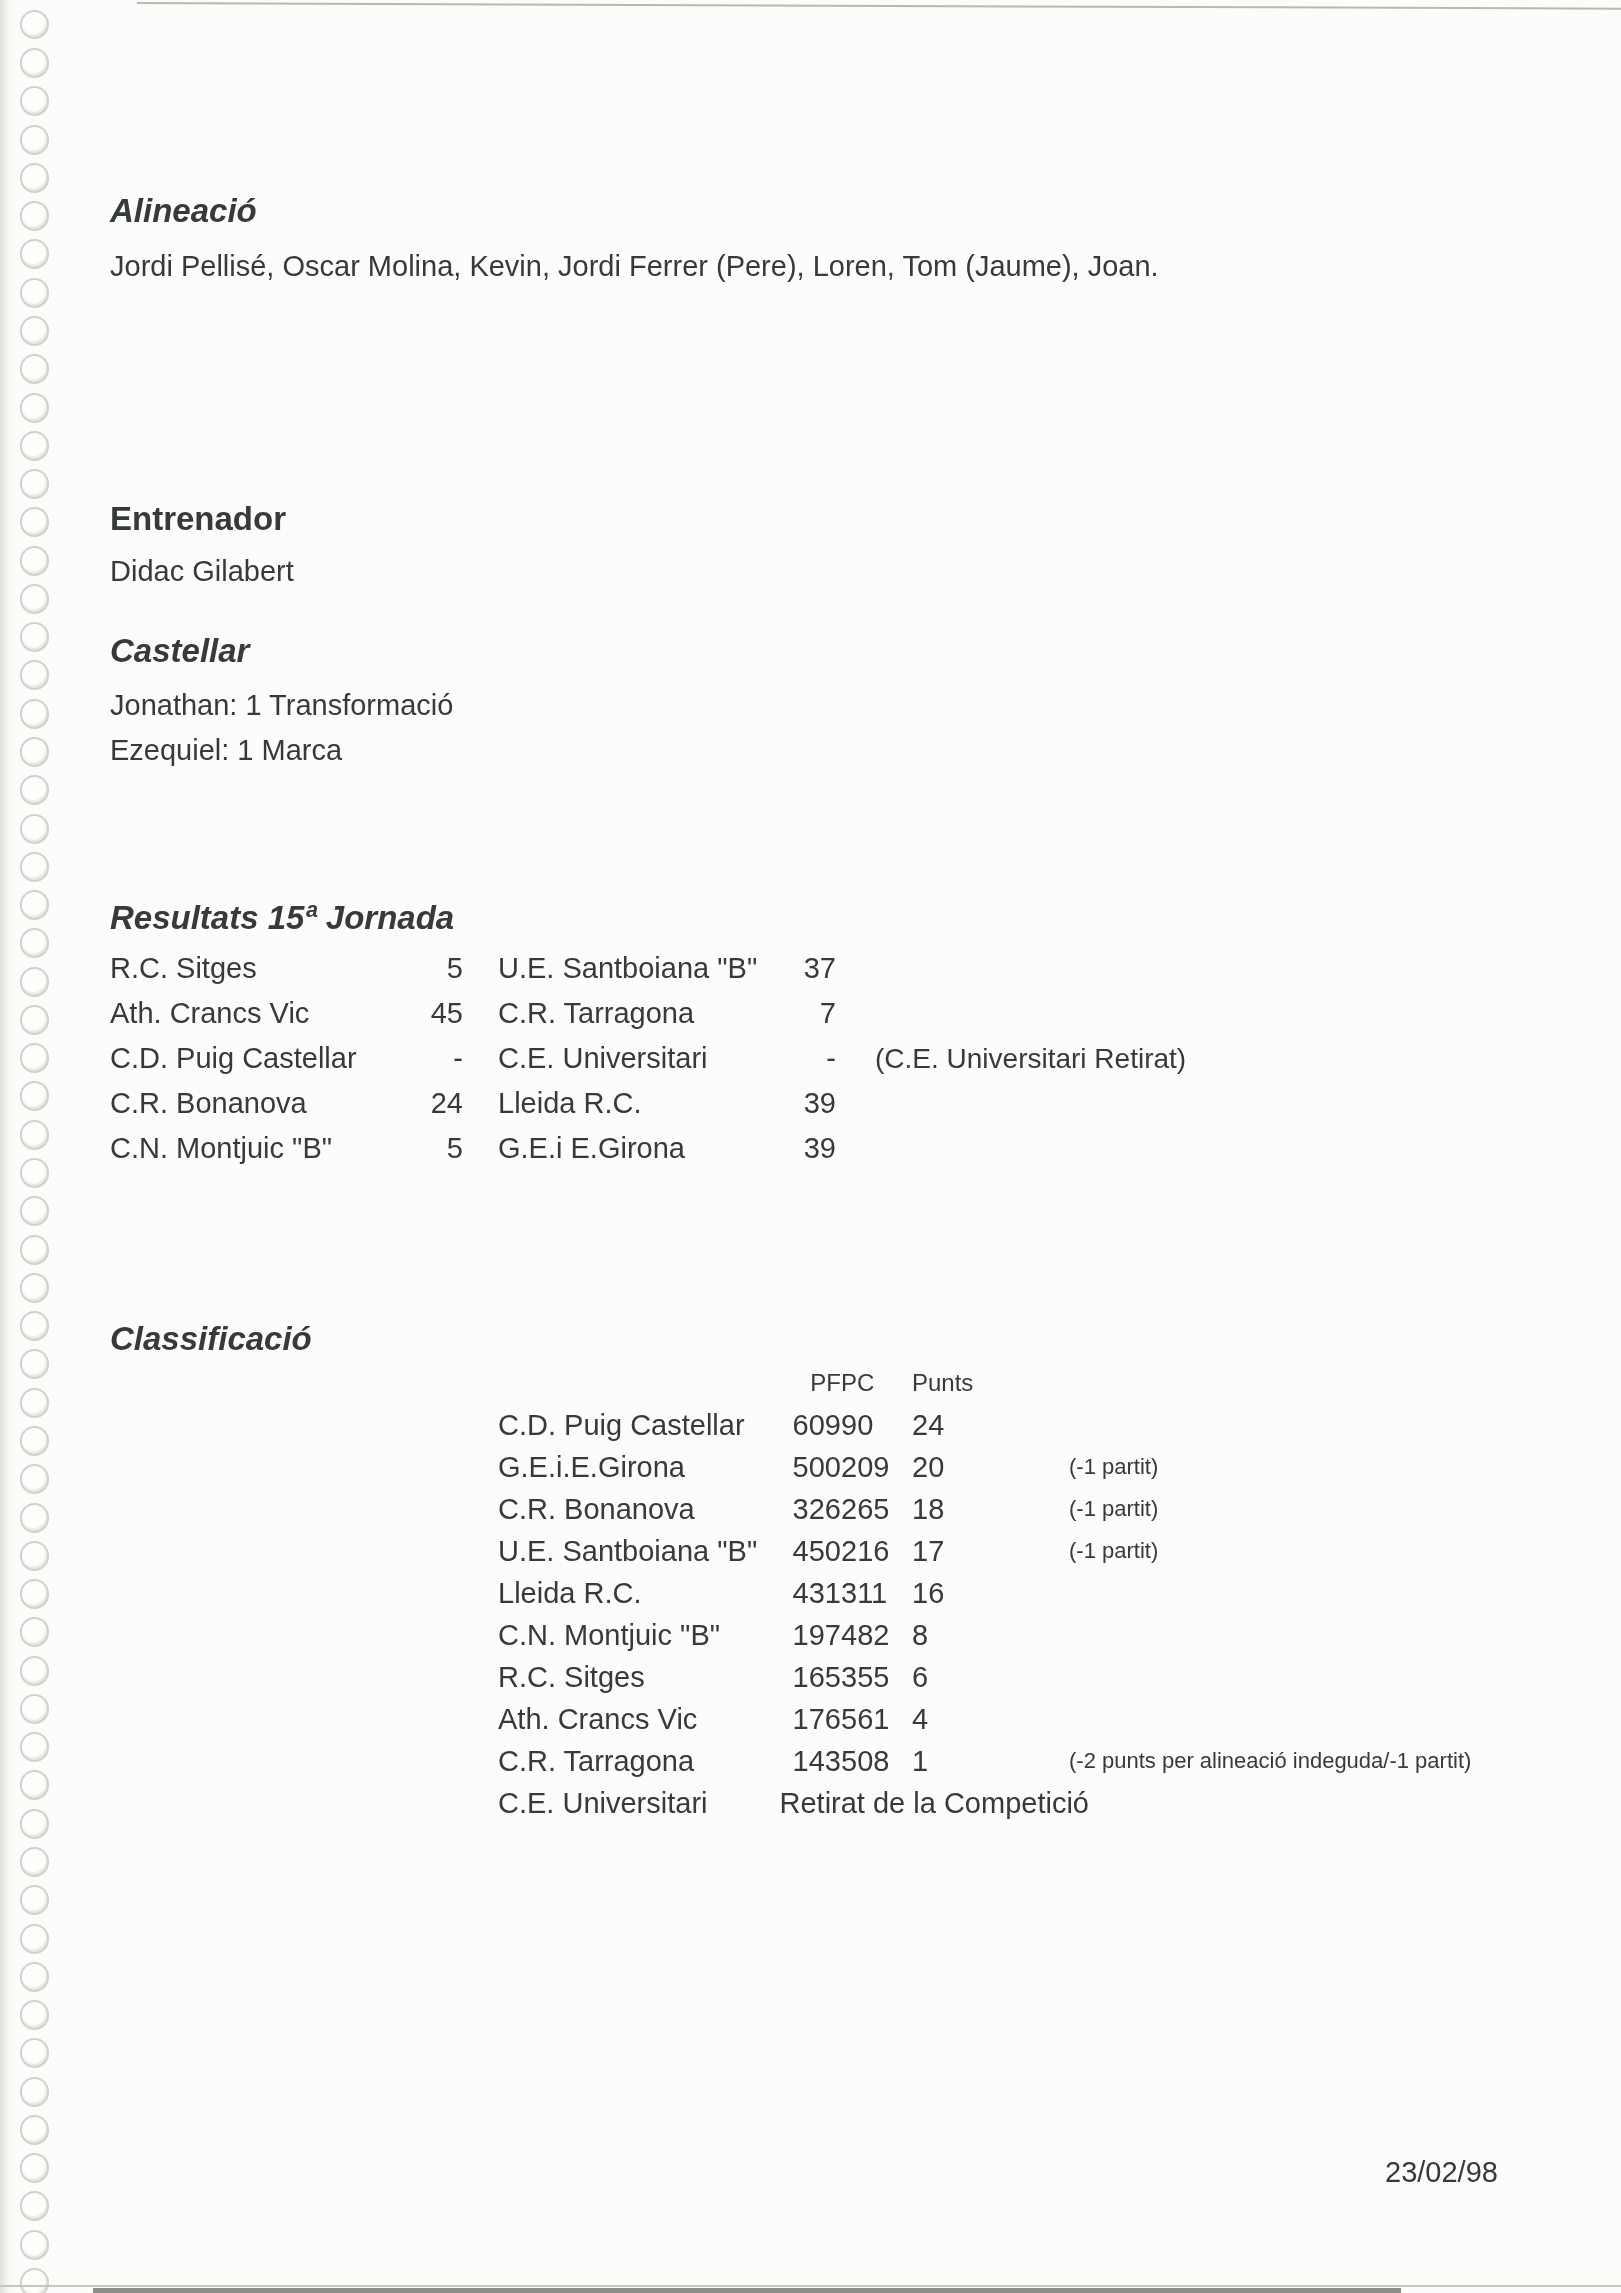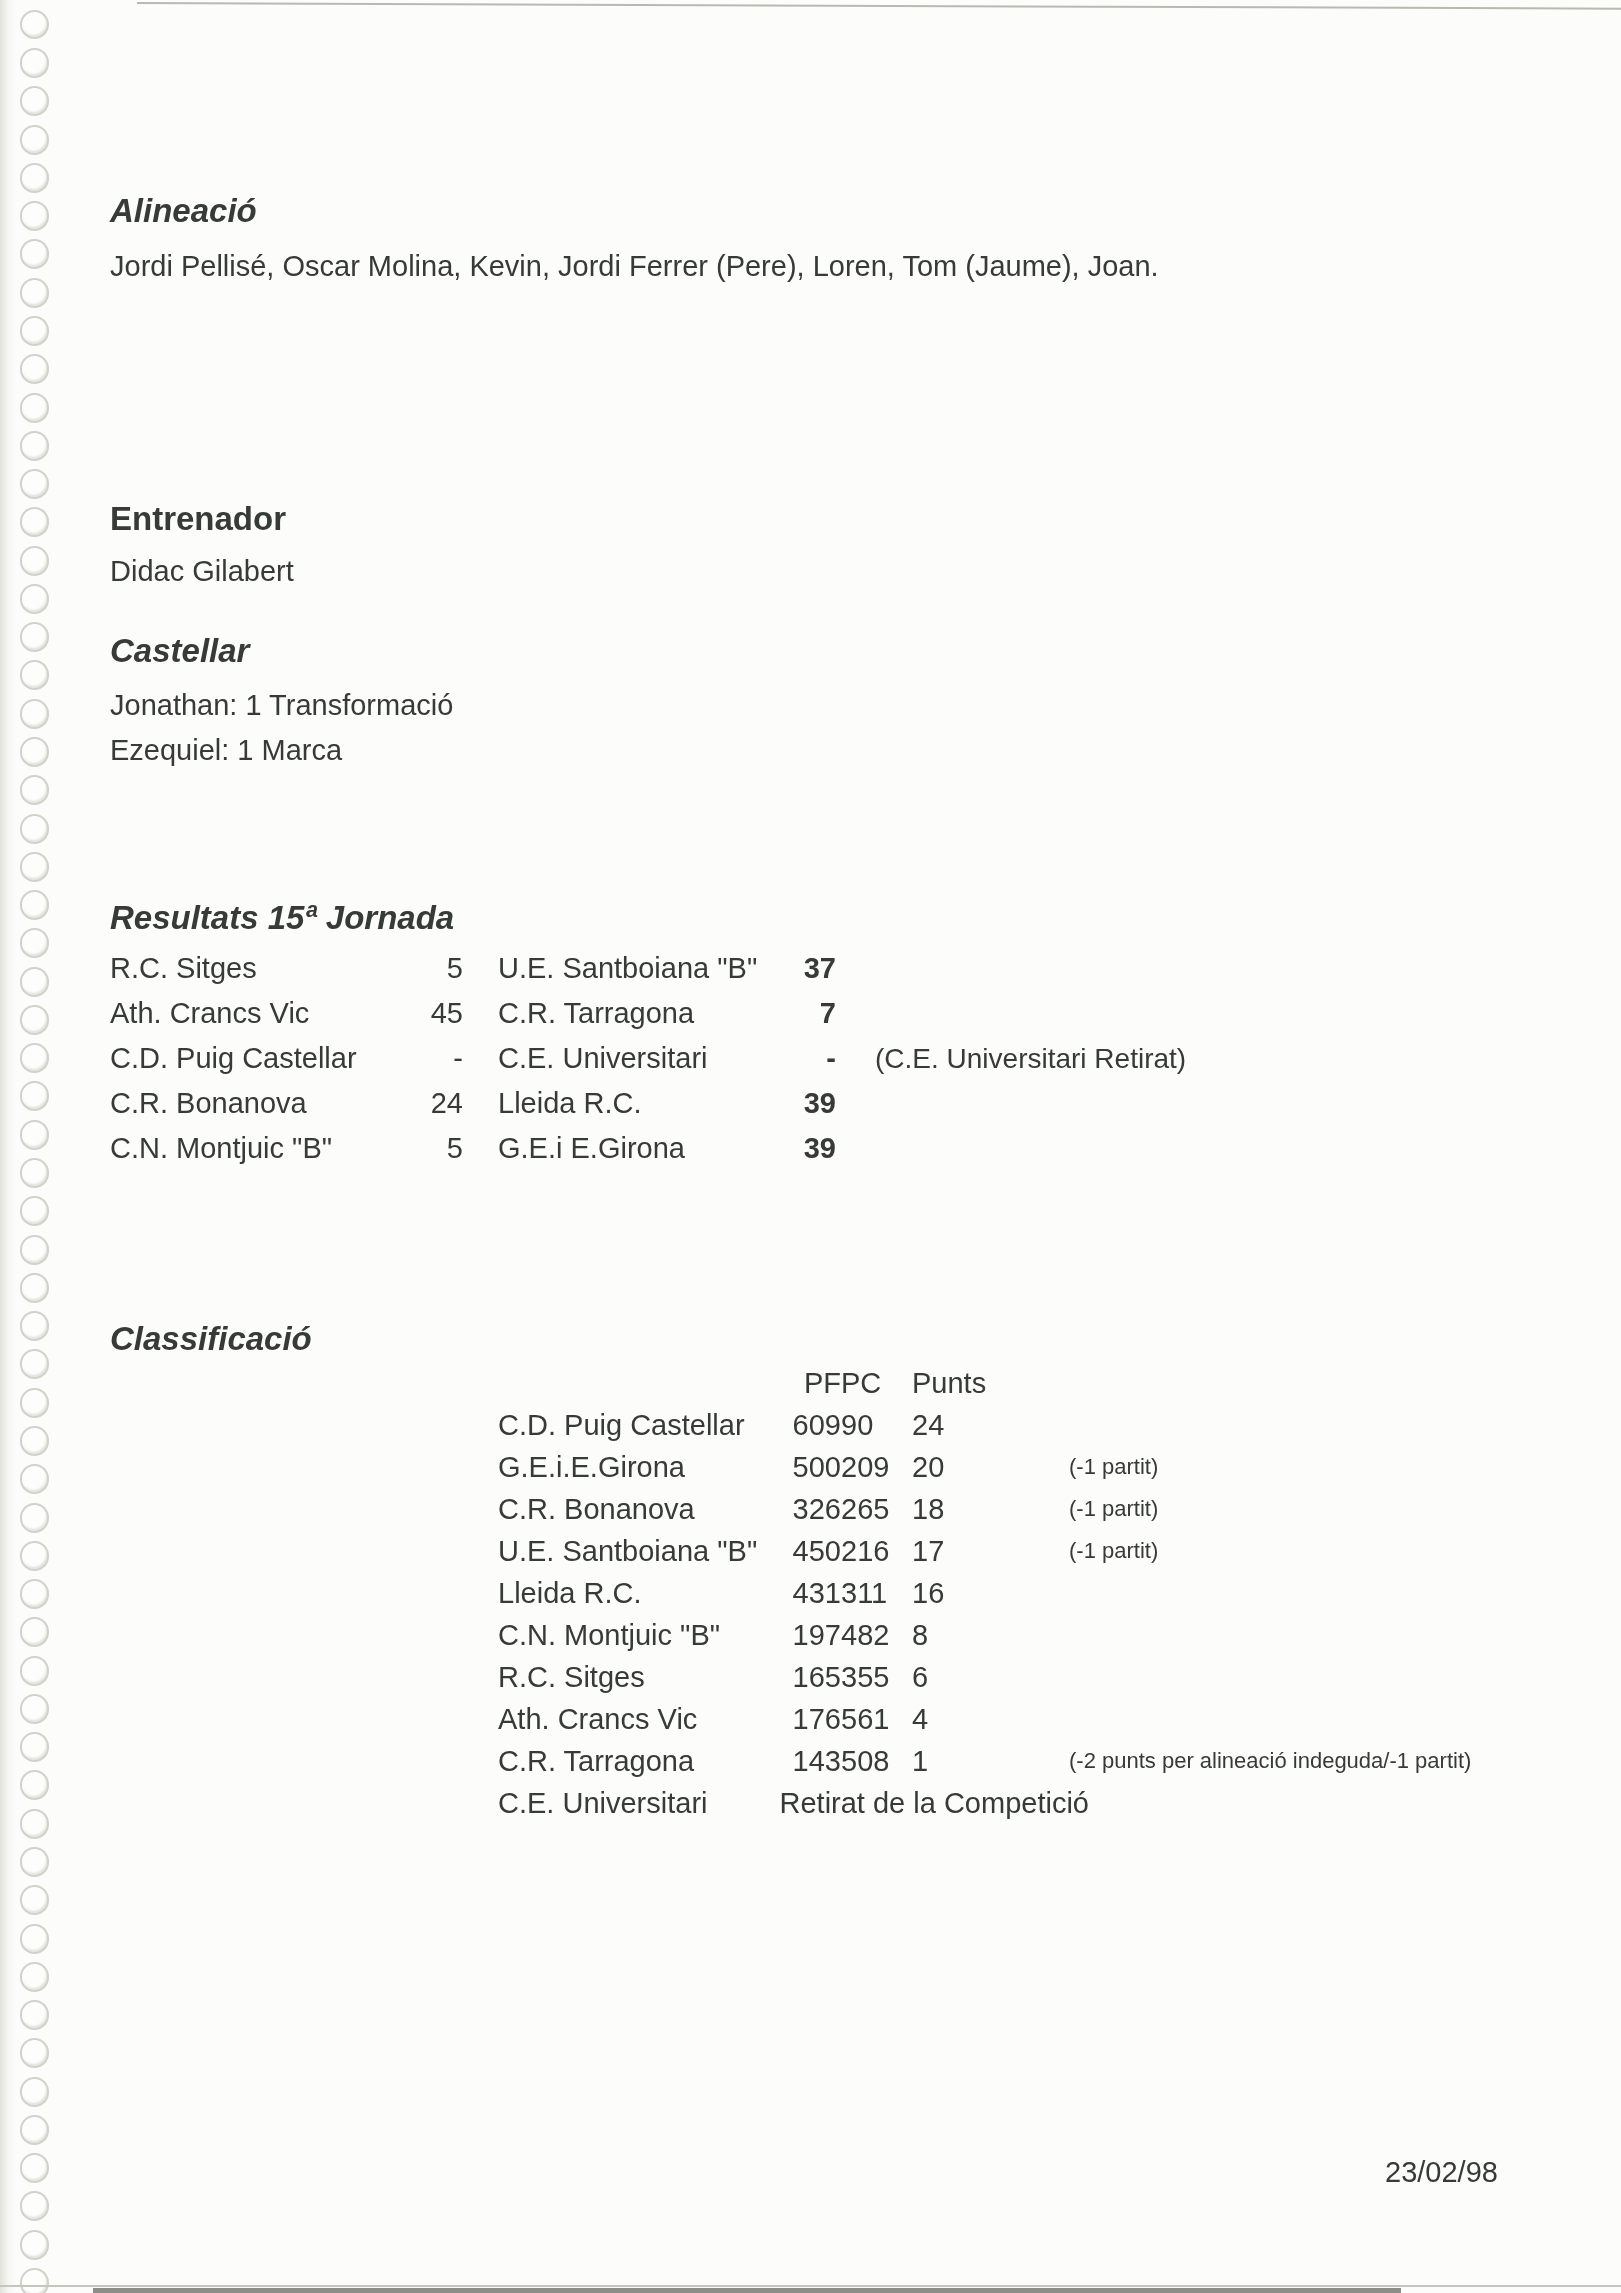--- a/index.html
+++ b/index.html
@@ -40,33 +40,33 @@
   .body-lines { position:absolute; left:110px; font-size:29px; line-height:45px; white-space:nowrap; }
   .text-line { height:45px; }
   
   .res-table { position:absolute; left:110px; top:946px; }
   .res-row { display:flex; height:45px; align-items:center; font-size:29px; white-space:nowrap; }
   .res-row > div { flex-shrink:0; }
   .res-home  { width:263px; text-align:left; }
   .res-hscore{ width:90px;  text-align:right; }
   .res-gap   { width:35px; }
   .res-away  { width:255px; text-align:left; }
-  .res-ascore{ width:83px;  text-align:right;font-weight:bold; }
+  .res-ascore{ width:83px;  text-align:right; }
   .res-note  { margin-left:39px; font-size:28px; }
   
   .cls-table { position:absolute; left:498px; top:1362px; }
   .cls-row { display:flex; height:42px; align-items:center; font-size:29px; white-space:nowrap; }
   .cls-row > div { flex-shrink:0; }
   .cls-name  { width:257px; text-align:left; }
   .cls-pf    { width:86px;  text-align:right; }
   .cls-pc    { width:71px;  text-align:left; }
   .cls-punts { width:157px; }
   .cls-note  { font-size:22px; text-align:left; }
   .cls-status{ padding-left:24.5px; text-align:left; }
-  .cls-header { font-size:29px; }
+  .cls-header { font-size:24px; }
   
   .doc-date { position:absolute; top:2156px; left:1385px; font-size:29px; white-space:nowrap; }
 </style>
 </head>
 <body>
 
 <div class="page">
 
   <div class="edge-left"></div>
   <div id="holes">

